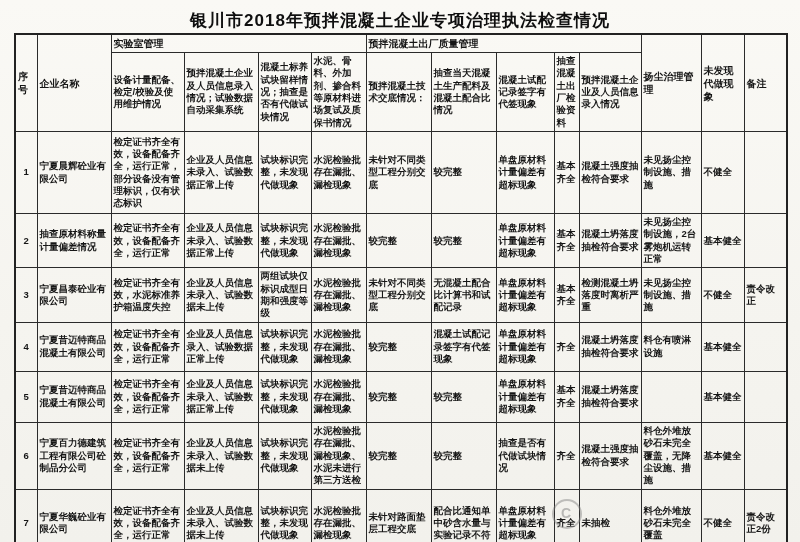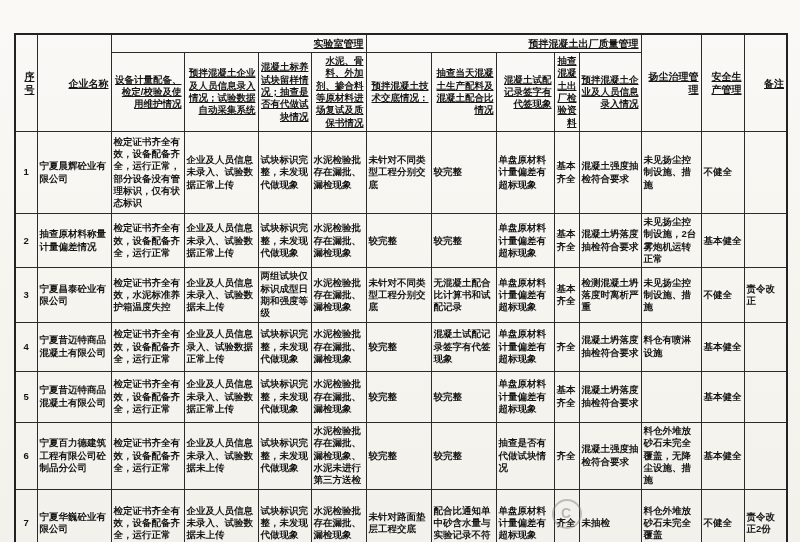--- a/index.html
+++ b/index.html
@@ -36,21 +36,21 @@
     font-size:9.5px;
     font-weight:700;
     line-height:1.3;
     padding:2px 2px;
     vertical-align:middle;
     word-break:break-all;
     overflow:hidden;
     color:#161616;
   }
   table.report{border:2px solid #222;}
-  thead th{text-align:right;text-decoration:underline;}
+  thead th{text-align:left;}
   thead tr.group-row{height:15px;}
   thead tr.group-row th{font-size:10px;}
   thead tr.detail-row{height:77px;}
   tbody td{text-align:left;}
   tbody td.cell-index{text-align:center;}
   tbody tr:nth-child(1){height:82px;}
   tbody tr:nth-child(2){height:46px;}
   tbody tr:nth-child(3){height:51px;}
   tbody tr:nth-child(4){height:49px;}
   tbody tr:nth-child(5){height:51px;}
@@ -87,20 +87,21 @@
   .wm-circle::after{
     content:"C";
     position:absolute;left:7px;top:4px;
     font-size:14px;color:rgba(125,125,125,0.5);font-weight:bold;
   }
 </style>
 </head>
 <body>
 
 <div class="page">
+  <h1 class="title">银川市2018年预拌混凝土企业专项治理执法检查情况</h1>
 
   <table class="report">
     <colgroup>
       <col style="width:22px">
         <col style="width:74px">
         <col style="width:73px">
         <col style="width:74px">
       <col style="width:53px">
         <col style="width:55px">
         <col style="width:65px">
@@ -112,21 +113,21 @@
       <col style="width:43px">
         <col style="width:43px">
     </colgroup>
     <thead>
       <tr class="group-row">
         <th rowspan="2">序号</th>
         <th rowspan="2">企业名称</th>
         <th colspan="4">实验室管理</th>
         <th colspan="5">预拌混凝土出厂质量管理</th>
         <th rowspan="2">扬尘治理管理</th>
-        <th rowspan="2">安全生产管理</th>
+        <th rowspan="2">未发现代做现象</th>
         <th rowspan="2">备注</th>
       </tr>
       <tr class="detail-row">
         <th>设备计量配备、检定/校验及使用维护情况</th>
         <th>预拌混凝土企业及人员信息录入情况；试验数据自动采集系统</th>
         <th>混凝土标养试块留样情况；抽查是否有代做试块情况</th>
         <th>水泥、骨料、外加剂、掺合料等原材料进场复试及质保书情况</th>
         <th>预拌混凝土技术交底情况：</th>
         <th>抽查当天混凝土生产配料及混凝土配合比情况</th>
         <th>混凝土试配记录签字有代签现象</th>

